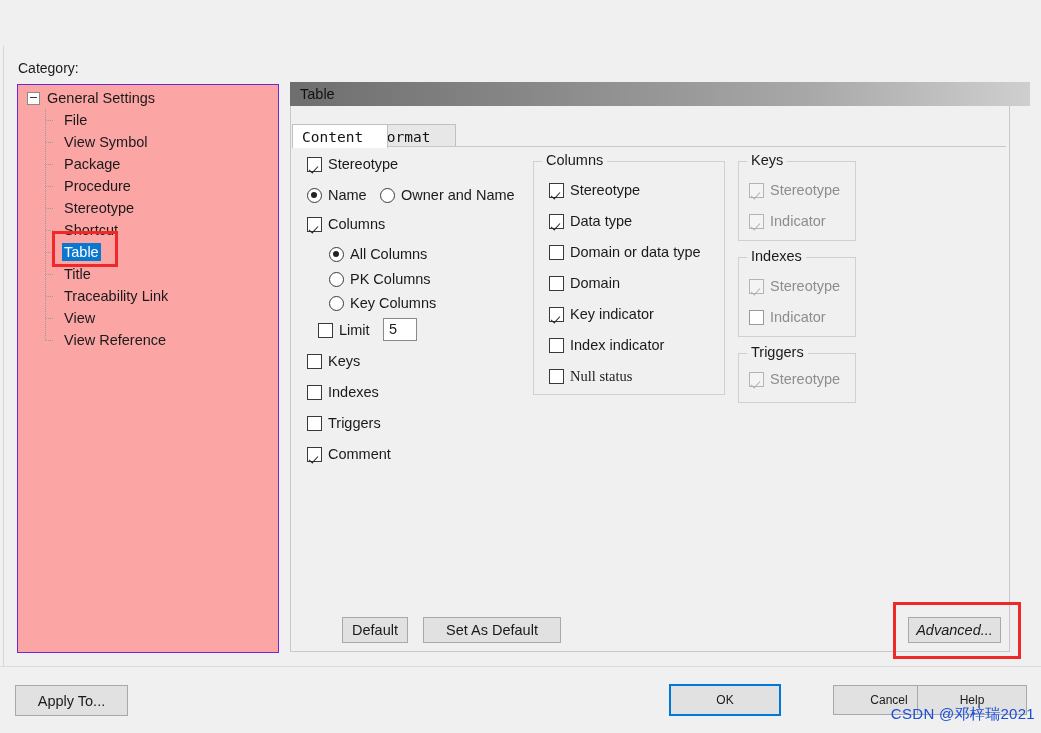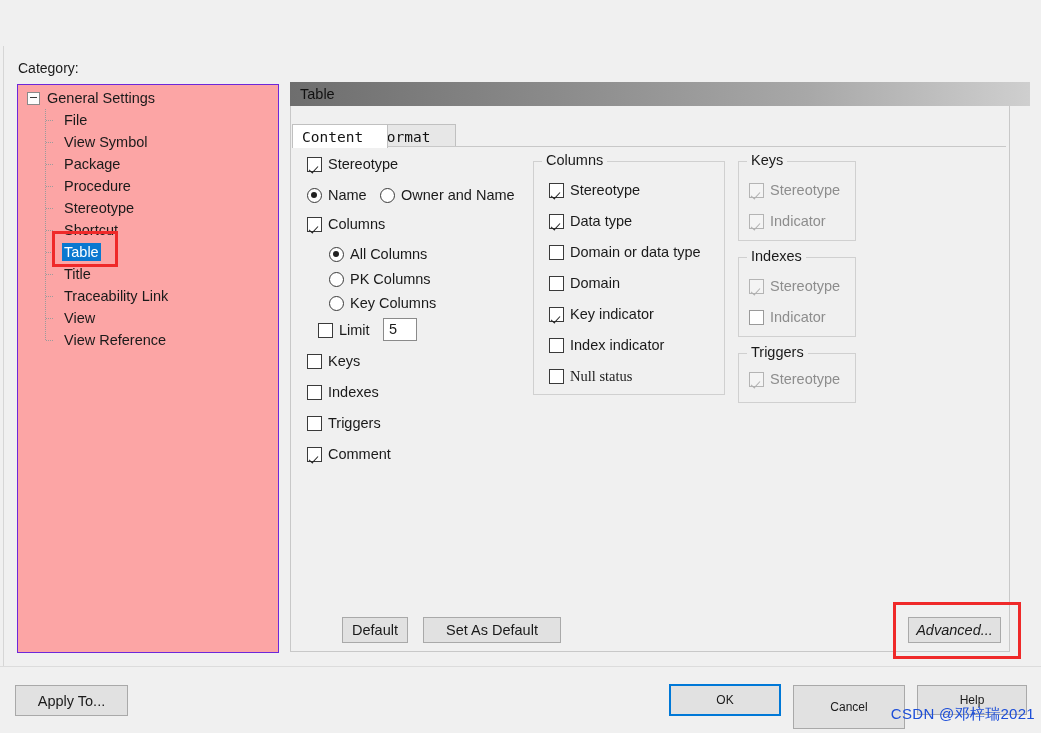--- a/index.html
+++ b/index.html
@@ -543,17 +543,17 @@
   <div class="btn" style="left:306px; top:617px; width:66px; height:26px;margin-left:36px;">Default</div>
   <div class="btn" style="left:379px; top:617px; width:138px; height:26px;margin-left:44px;">Set As Default</div>
   <div class="btn" style="left:908px; top:617px; width:93px; height:26px;font-style:italic;">Advanced...</div>
   <div class="annot" style="left:893px; top:602px; width:122px; height:51px;"></div>
 
   <div class="sep"></div>
   <div class="footer"></div>
 
   <div class="btn" style="left:15px; top:685px; width:113px; height:31px;">Apply To...</div>
   <div class="btn default-focus small-font" style="left:669px; top:684px; width:112px; height:32px;">OK</div>
-  <div class="btn small-font" style="left:793px; top:685px; width:112px; height:44px;text-align:right;">Cancel</div>
+  <div class="btn small-font" style="left:833px; top:685px; width:112px; height:30px;text-align:right;">Cancel</div>
   <div class="btn small-font" style="left:917px; top:685px; width:110px; height:30px;">Help</div>
 
   <div class="watermark">CSDN @邓梓瑞2021</div>
 </div>
 
 </body></html>

